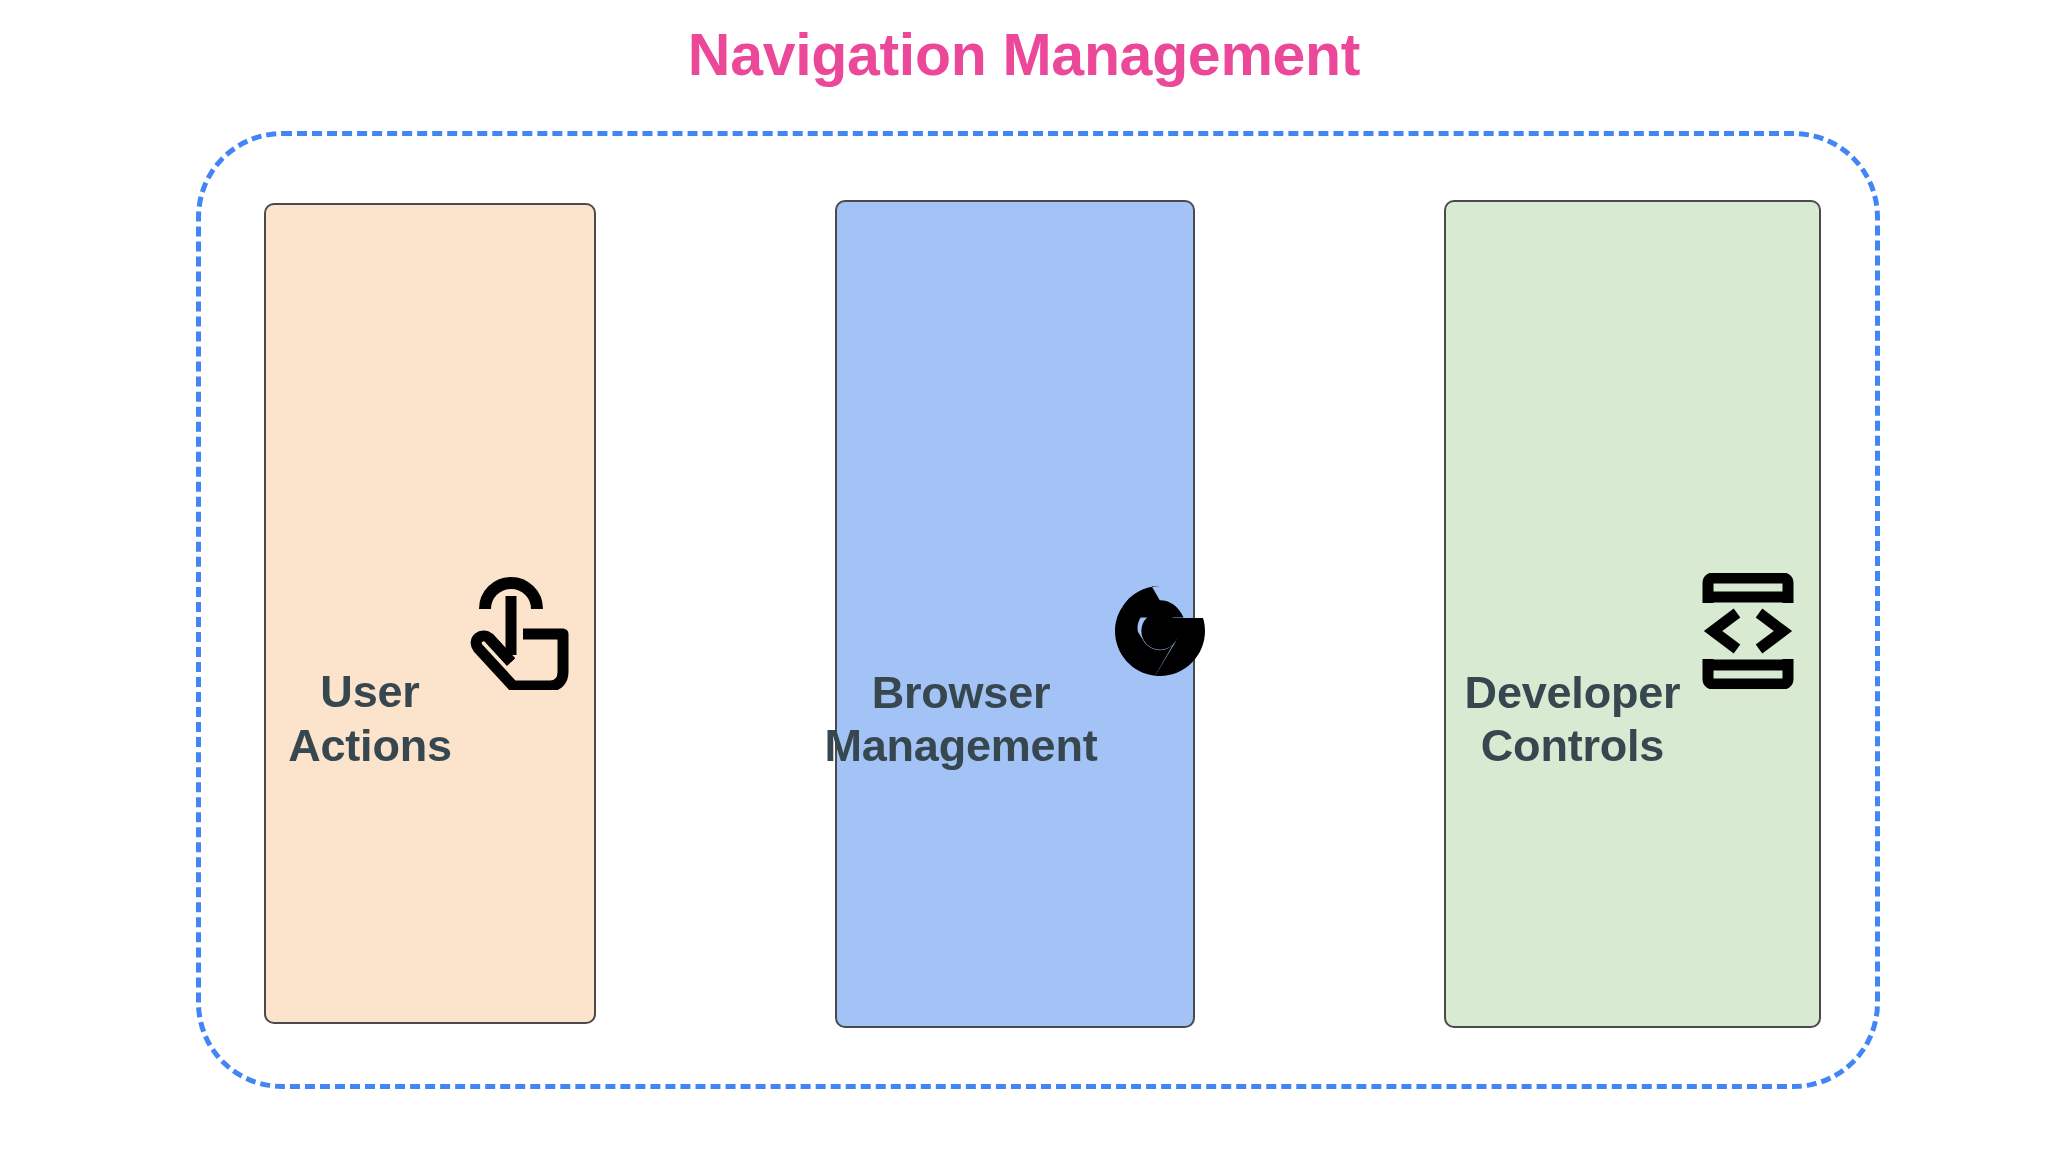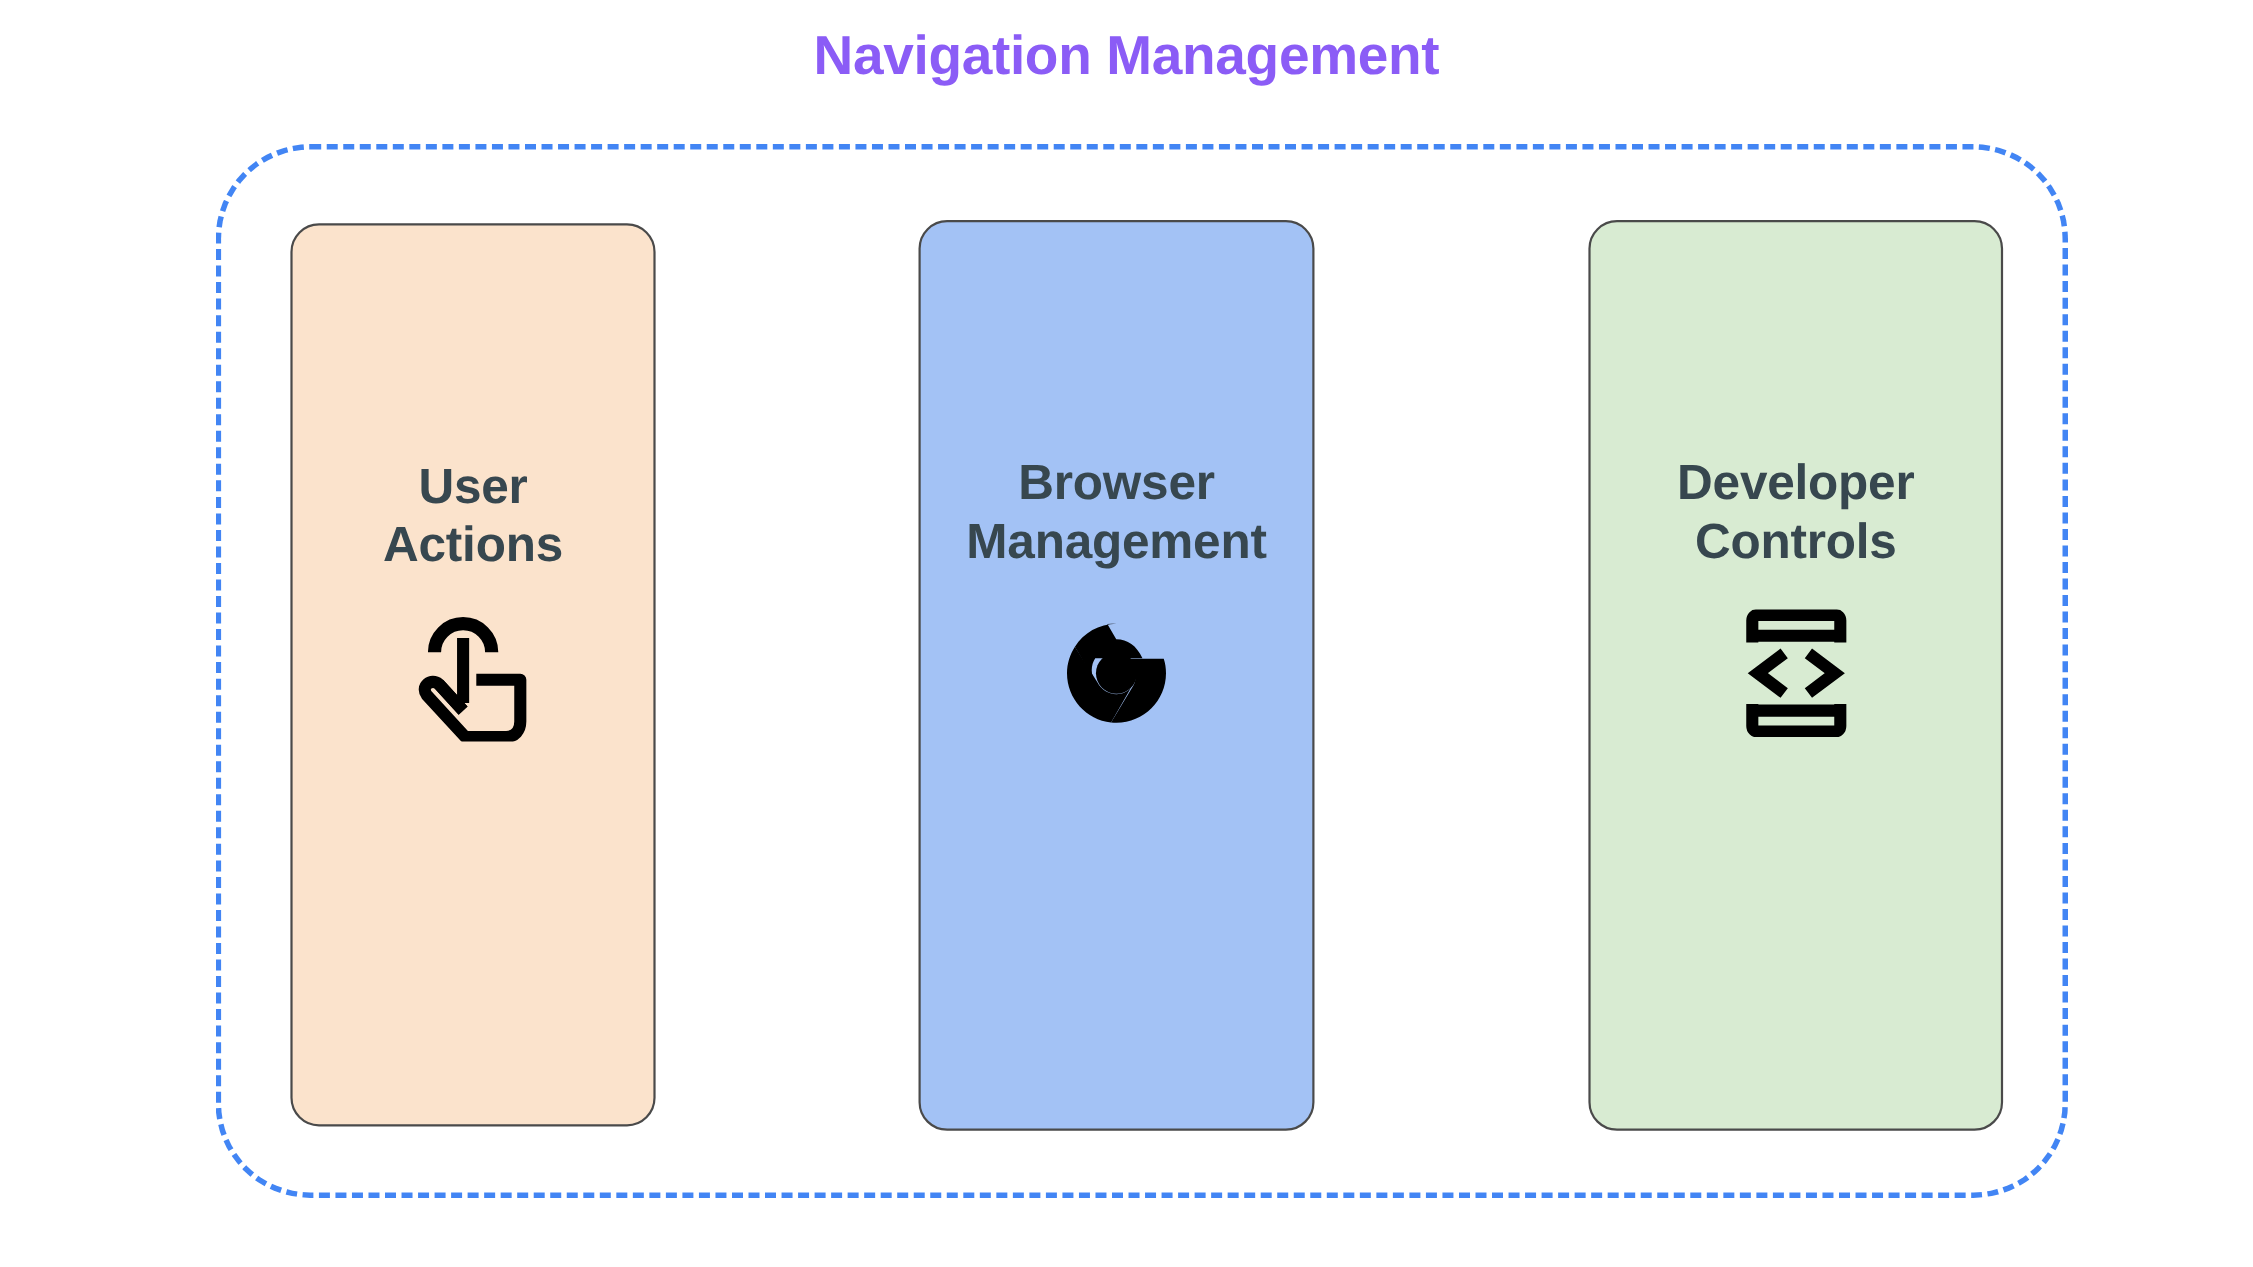--- a/index.html
+++ b/index.html
@@ -23,24 +23,24 @@
     background: #ffffff;
   }
 
   
   .page-title {
     position: absolute;
     top: 20px;
     left: 0;
     width: 2048px;
     text-align: center;
-    font-size: 50px;
+    font-size: 59px;
     font-weight: bold;
     letter-spacing: -0.3px;
-    color: #8b5cf6;
+    color: #ec4899;
     line-height: 1.2;
   }
 
   
   .dashed-container {
     position: absolute;
     left: 196px;
     top: 131px;
     width: 1684px;
     height: 958px;
@@ -56,25 +56,25 @@
     left: 0;
     top: 0;
     width: 2048px;
     height: 1152px;
   }
 
   .card {
     position: absolute;
     box-sizing: border-box;
     border: 2px solid #4a4a4a;
-    border-radius: 26px;
+    border-radius: 10px;
     display: flex;
-    flex-direction: column;
+    flex-direction: row;
     align-items: center;
-    justify-content: flex-start;
+    justify-content: center;
   }
 
   .card-user-actions {
     left: 264px;
     top: 203px;
     width: 332px;
     height: 821px;
     background: #fbe3cc;
   }
 

